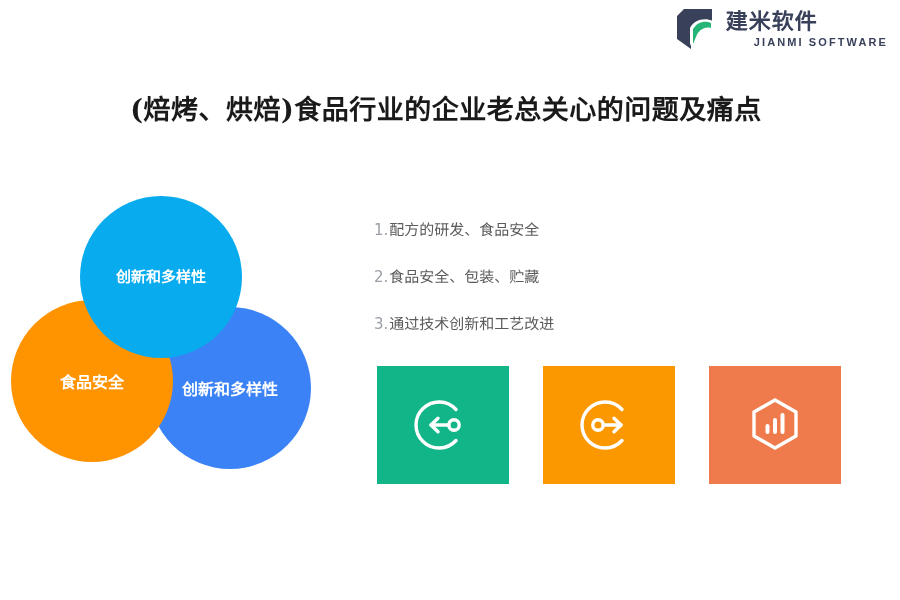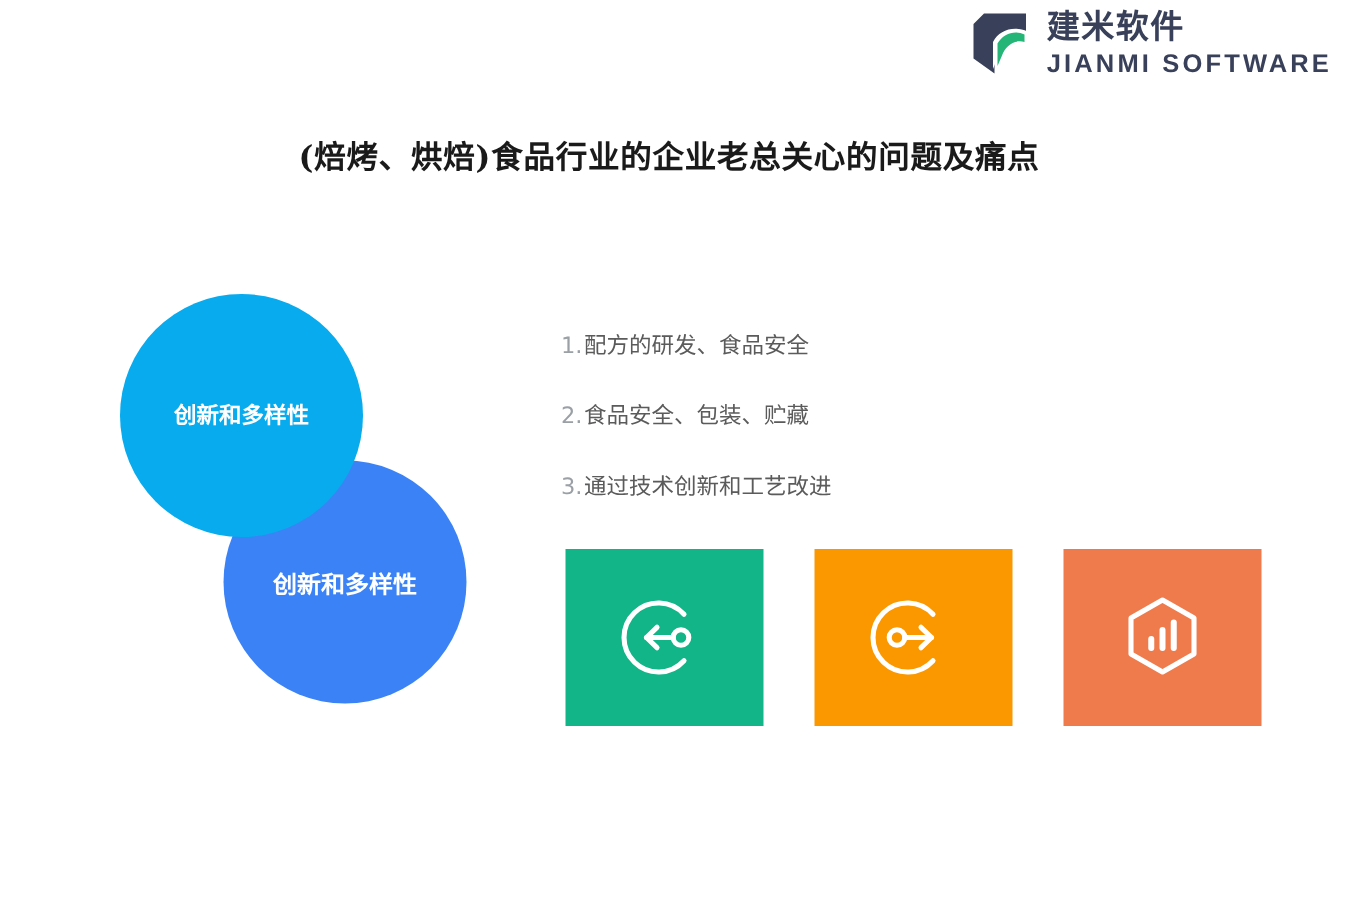--- a/index.html
+++ b/index.html
@@ -15,30 +15,30 @@
   
   .logo { position:absolute; top:6px; right:12px; display:flex; align-items:center; gap:8px; }
   .logo-mark { width:46px; height:46px; flex:0 0 46px; }
   .logo-text { display:flex; flex-direction:column; justify-content:center; line-height:1; }
   .logo-cn {
     font-family:"DejaVu Sans","Liberation Sans",sans-serif;
     font-size:22px; font-weight:700; color:#39405a; letter-spacing:1px;
   }
   .logo-en {
     font-family:"Liberation Sans",sans-serif;
-    font-size:17px; font-weight:600; color:#39405a;
-    letter-spacing:2.1px; margin-top:4px;
+    font-size:11px; font-weight:600; color:#39405a;
+    letter-spacing:2.1px; margin-top:4px;margin-left:28px;
   }
 
   
   .title {
     position:absolute; top:88px; left:0; width:892px;
     text-align:center;
     font-family:"DejaVu Serif","Liberation Serif",serif;
-    font-size:21px; font-weight:700; color:#1a1a1a;
+    font-size:27px; font-weight:700; color:#1a1a1a;
     letter-spacing:0.5px; white-space:nowrap;
   }
 
   
   .venn { position:absolute; left:8px; top:192px; width:340px; height:280px; }
   .circle {
     position:absolute; border-radius:50%;
     display:flex; align-items:center; justify-content:center; text-align:center;
     font-family:"DejaVu Serif","Liberation Serif",serif;
     font-weight:700; color:#ffffff;
@@ -84,20 +84,23 @@
       <span class="logo-cn">建米软件</span>
       <span class="logo-en">JIANMI SOFTWARE</span>
     </span>
   </div>
 
   <div class="title">(焙烤、烘焙)食品行业的企业老总关心的问题及痛点</div>
 
   <div class="venn">
     <div class="circle c-green">
       <span>创新和多样性</span>
+    </div>
+    <div class="circle c-orange">
+      <span>食品安全</span>
     </div>
     <div class="circle c-blue">
       <span>创新和多样性</span>
     </div>
   </div>
 
   <div class="list">
     <div class="list-item">
       <span class="list-num">1.</span>
       <span>配方的研发、食品安全</span>

